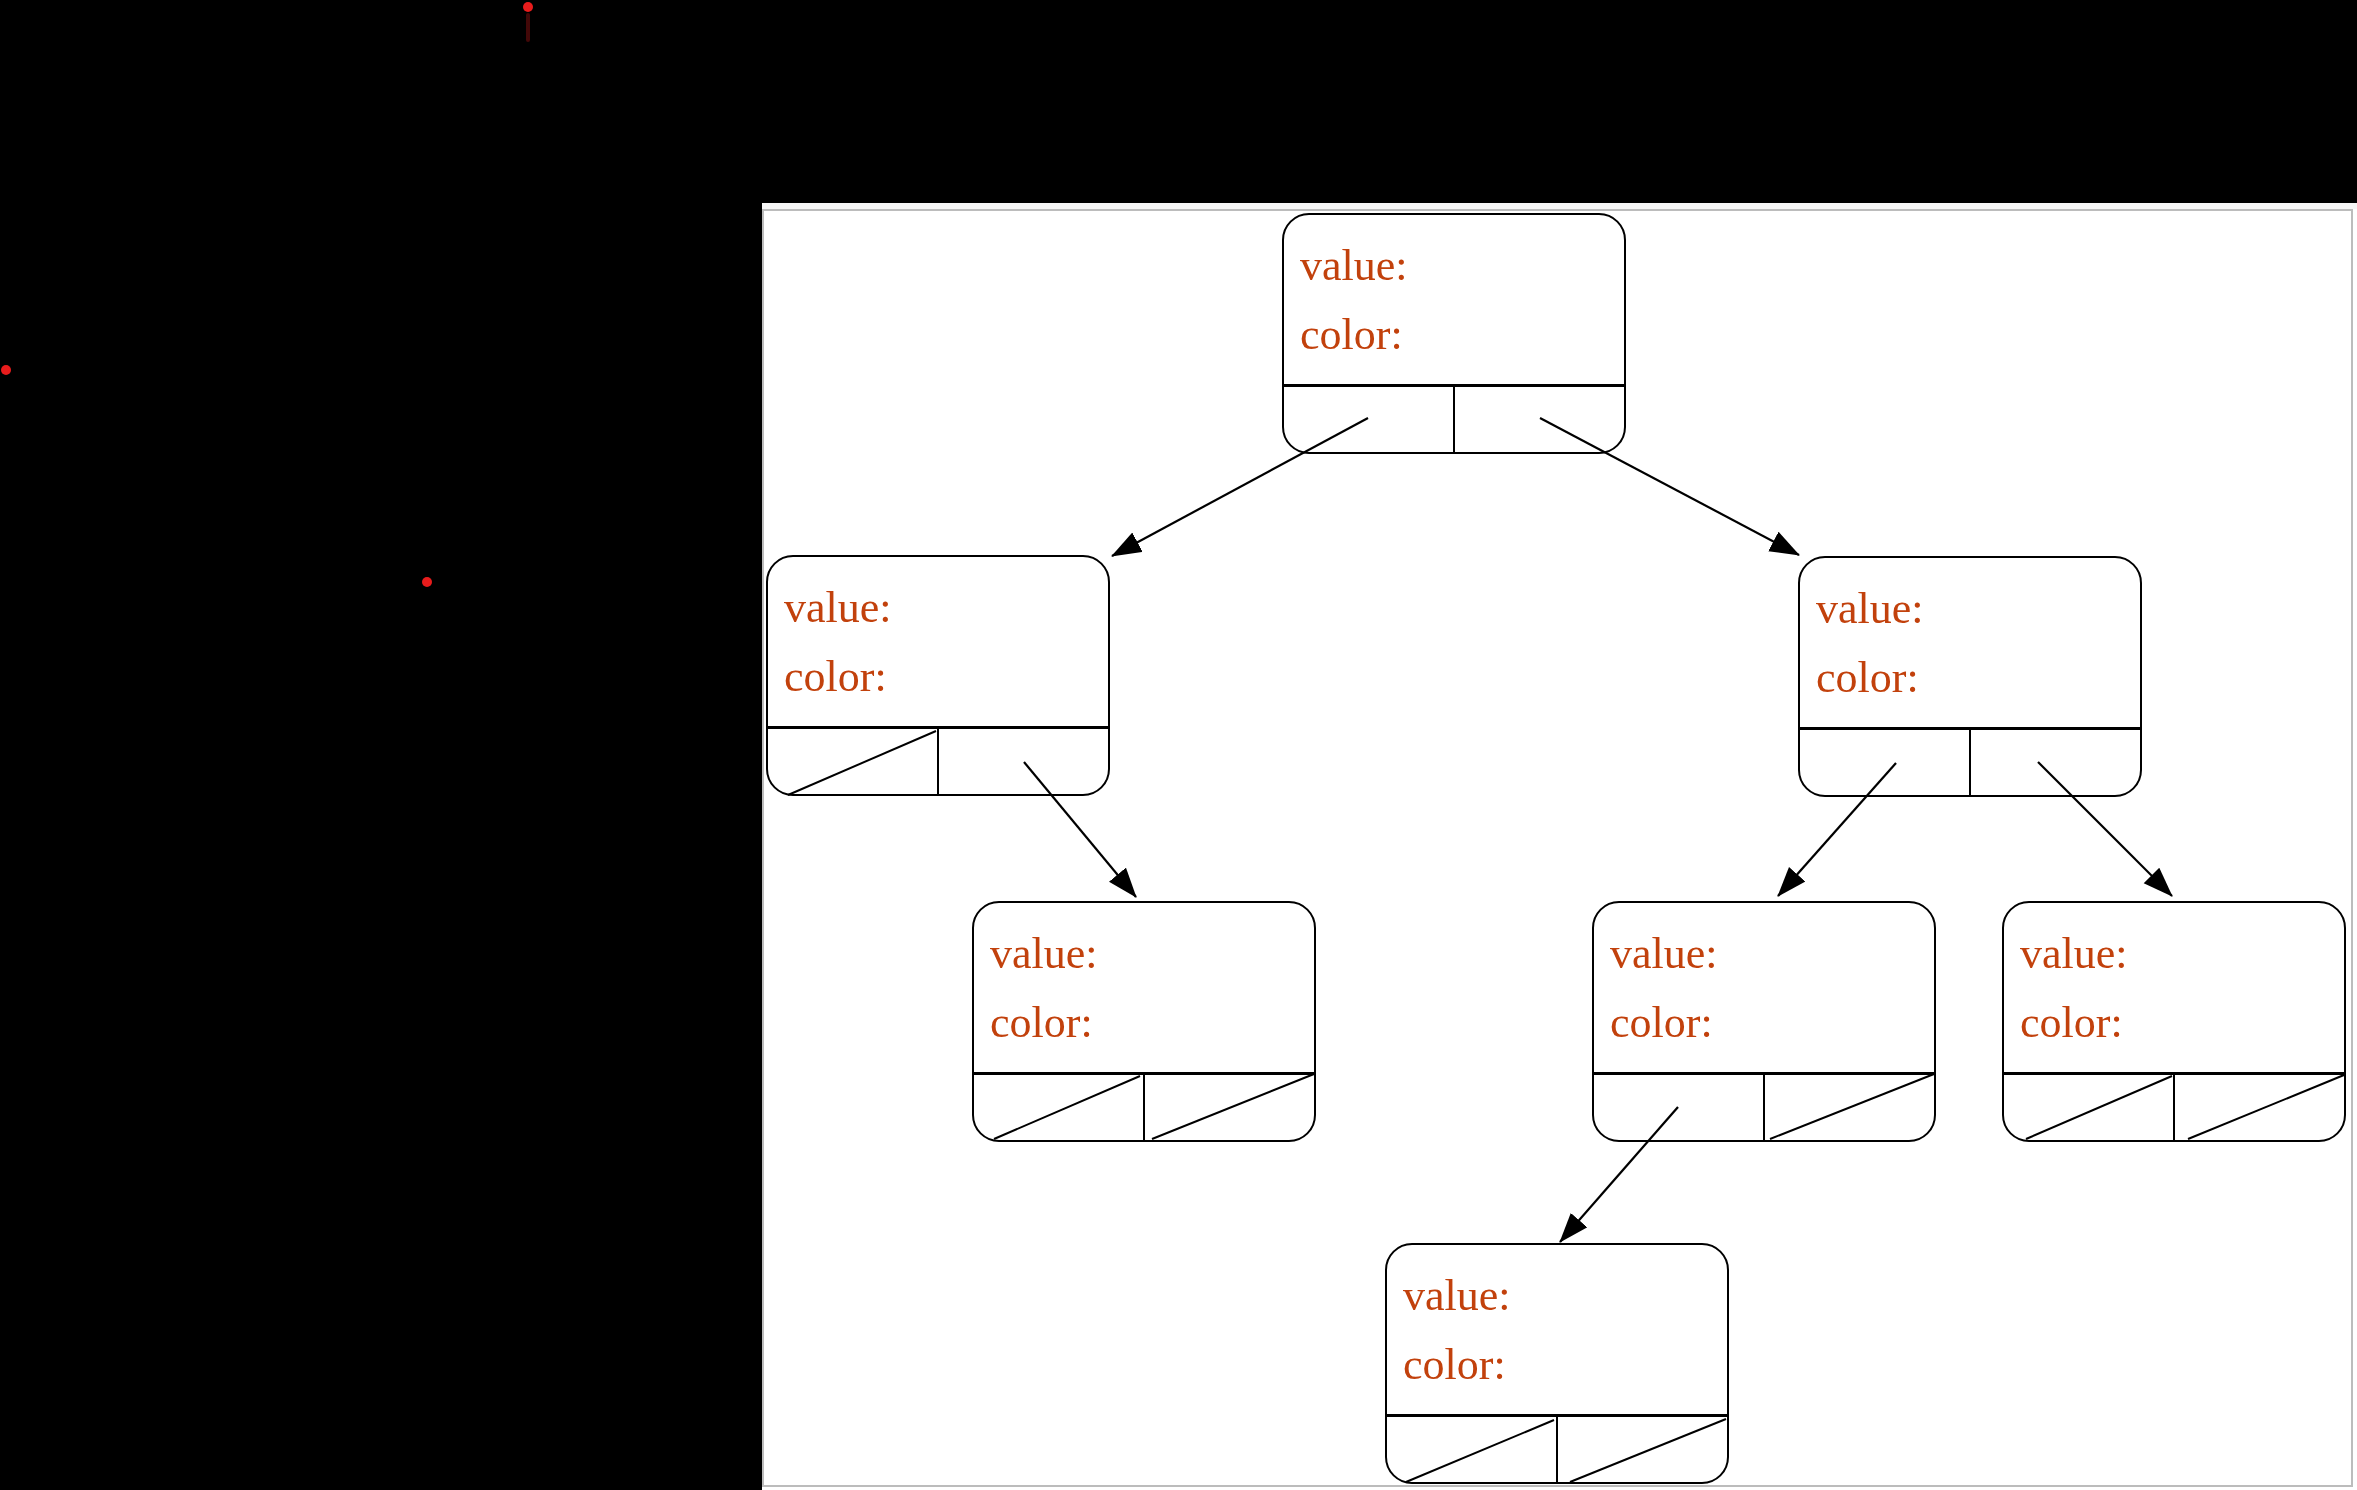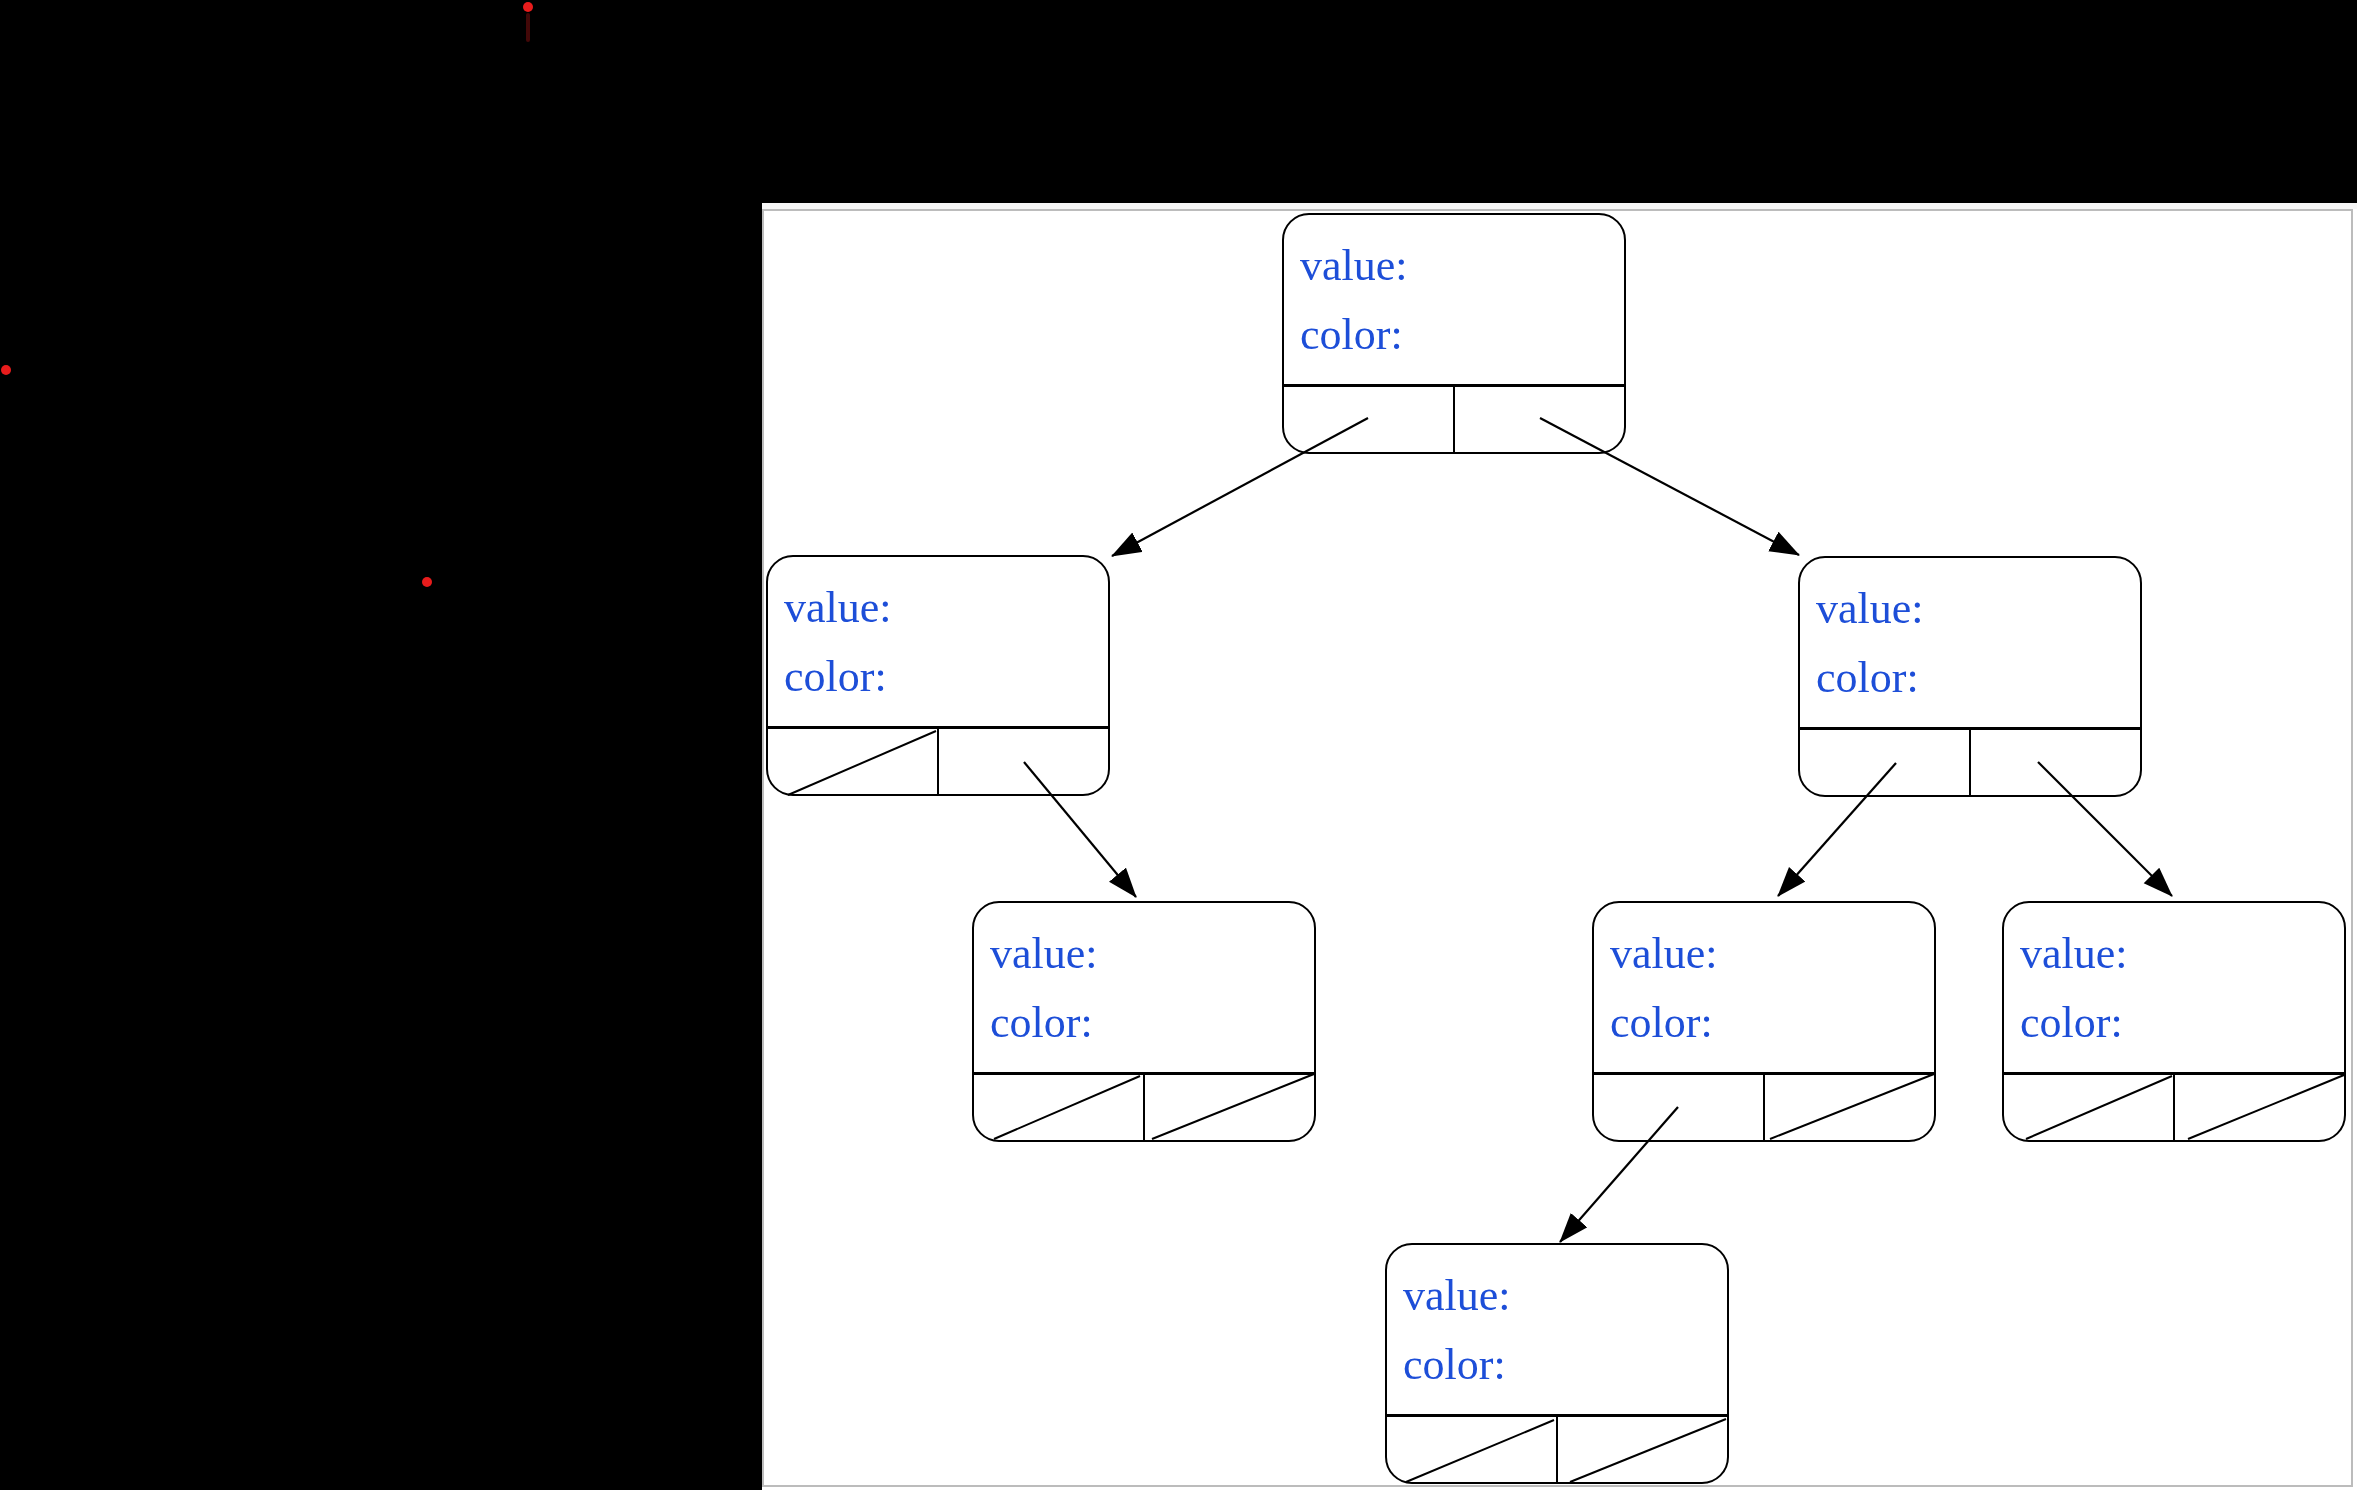--- a/index.html
+++ b/index.html
@@ -33,21 +33,21 @@
     border:2px solid #000000;
     border-radius:27px;
     overflow:hidden;
     display:flex;flex-direction:column;
   }
   .node-text{
     flex:1;
     padding:16px 0 0 16px;
     font-size:44px;
     line-height:69px;
-    color:#1d4ed8;
+    color:#c2410c;
   }
   .ptr-row{
     height:65px;
     border-top:3px solid #000000;
     display:flex;
   }
   .cell{flex:1;}
   .cell.l{border-right:2px solid #000000;}
 
   #n0{left:1282px;top:213px;}

